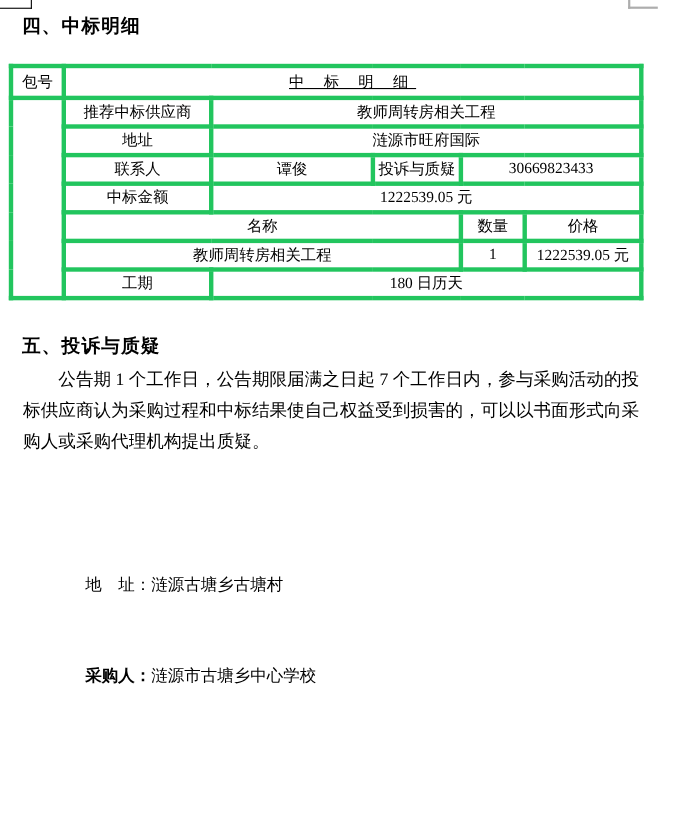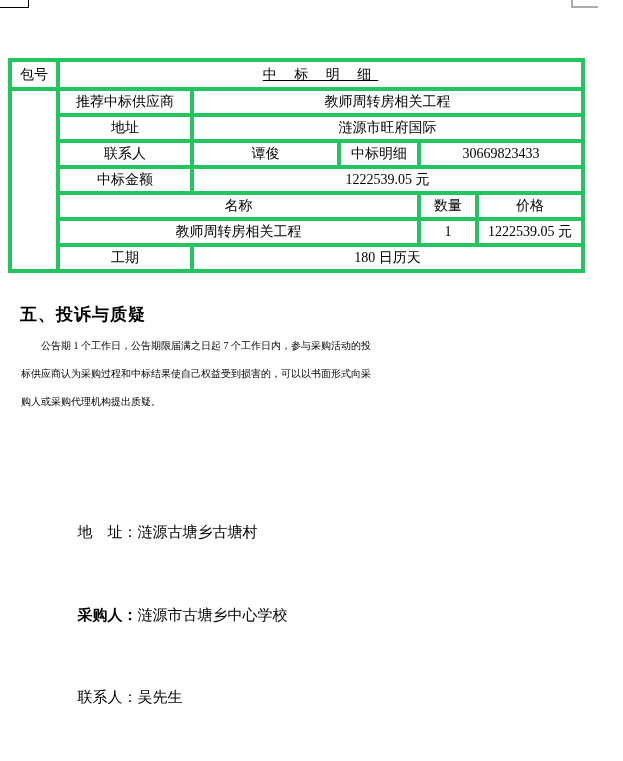--- a/index.html
+++ b/index.html
@@ -50,21 +50,21 @@
     overflow:hidden;
     white-space:nowrap;
   }
   table.bid tr { height:26px; }
   table.bid tr.first { height:29px; }
   td.tbl-title { letter-spacing:7px;text-decoration:underline; }
 
   .paragraph {
     position:absolute; left:21px; top:332px;
     width:580px;
-    font-size:10px;
+    font-size:16px;
     line-height:28px;
     text-indent:2em;
     white-space:pre-line;
     margin:0;
   }
   .contacts {
     position:absolute; left:55px; top:436px;
     font-size:15px;
     line-height:27.6px;
     white-space:pre-wrap;
@@ -73,20 +73,21 @@
   .contact-line .lbl.bold { font-weight:bold; }
 </style>
 </head>
 <body>
 
 <div class="page">
 
   <div class="corner-tl"></div>
   <div class="corner-tr"></div>
 
+  <h2 class="sec-title" id="sec4-title">四、中标明细</h2>
 
   <table class="bid">
     <colgroup>
       <col style="width:48px">
         <col style="width:134px">
         <col style="width:147px">
       <col style="width:80px">
         <col style="width:58px">
         <col style="width:106px">
     </colgroup>
@@ -100,21 +101,21 @@
       <td>推荐中标供应商</td>
       <td colspan="4">教师周转房相关工程</td>
     </tr>
     <tr>
       <td>地址</td>
       <td colspan="4">涟源市旺府国际</td>
     </tr>
     <tr>
       <td>联系人</td>
       <td>谭俊</td>
-      <td>中标明细</td>
+      <td>投诉与质疑</td>
       <td colspan="2">30669823433</td>
     </tr>
     <tr>
       <td>中标金额</td>
       <td colspan="4">1222539.05 元</td>
     </tr>
     <tr>
       <td colspan="3">名称</td>
       <td>数量</td>
       <td>价格</td>
@@ -138,23 +139,20 @@
 购人或采购代理机构提出质疑。</p>
 
   <div class="contacts">
     <div class="contact-line">
       <span class="lbl">地　址：</span><span>涟源古塘乡古塘村</span>
     </div>
     <div class="contact-line">
       <span class="lbl bold">采购人：</span><span>涟源市古塘乡中心学校</span>
     </div>
     <div class="contact-line">
-      <span class="lbl">联系人：</span><span>吴先生</span>
-    </div>
-    <div class="contact-line">
       
     </div>
     
     
     
     
     
     
     
     

